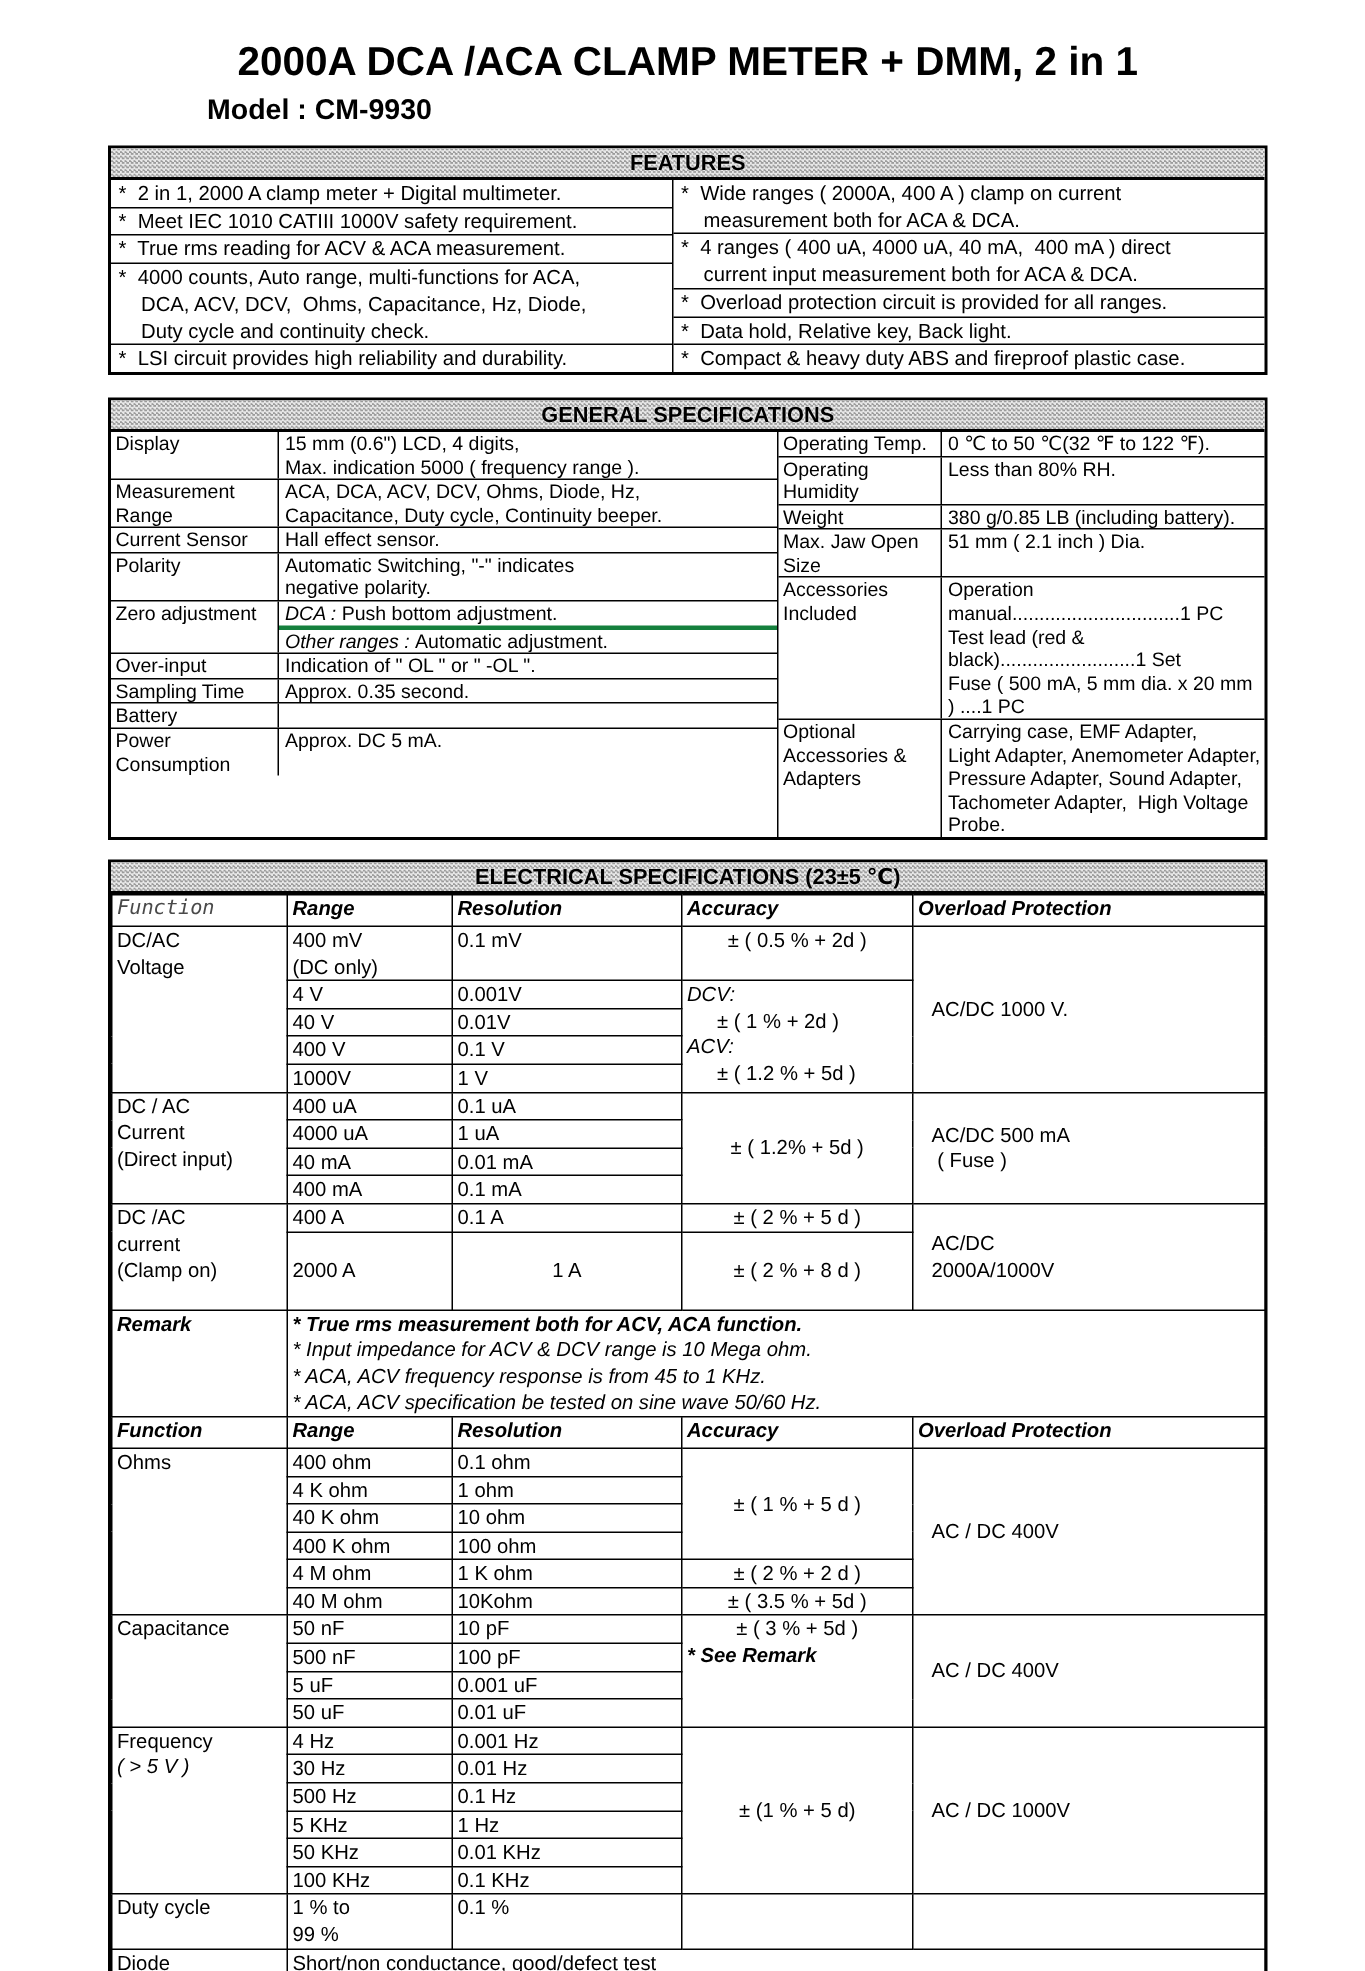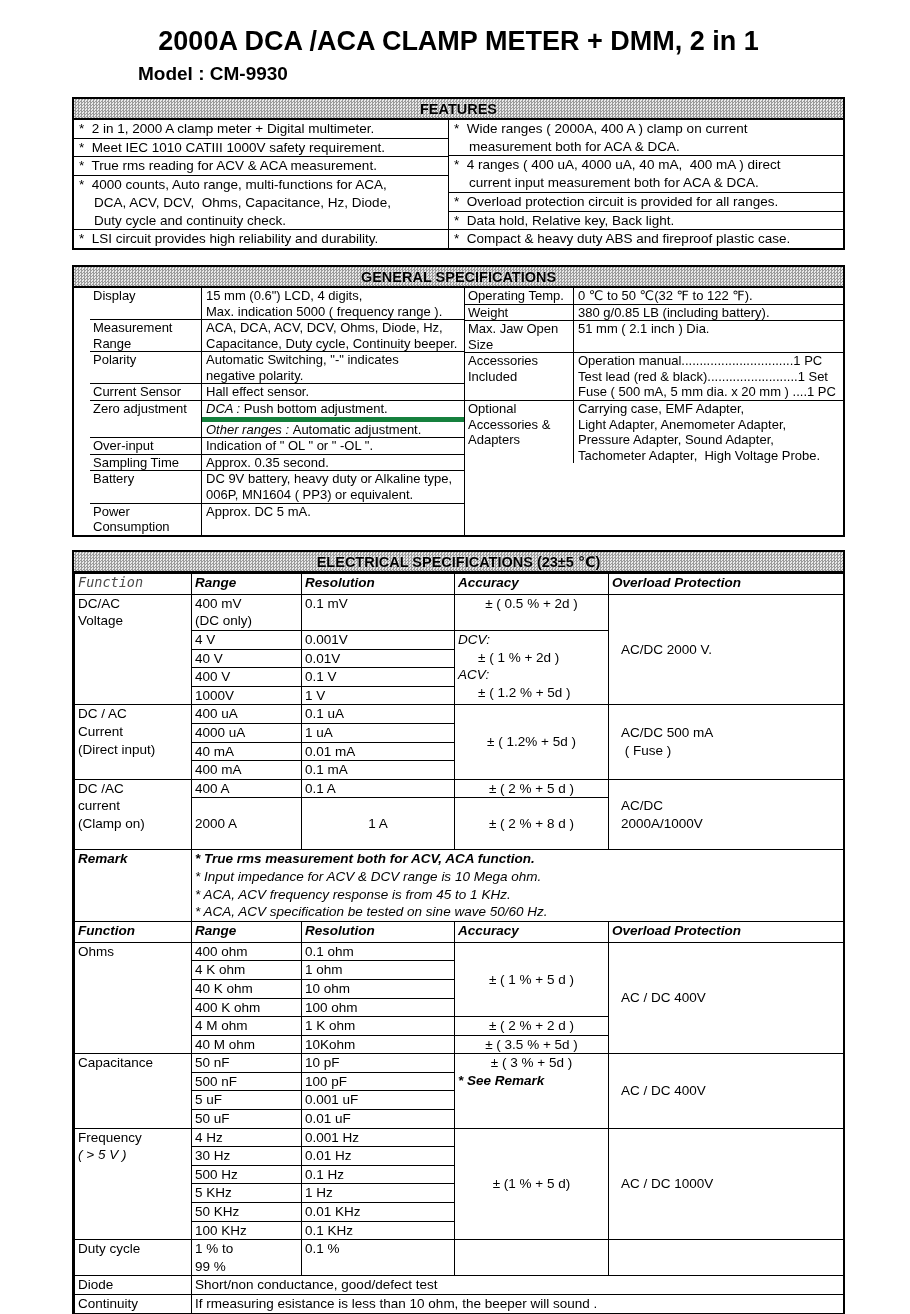--- a/index.html
+++ b/index.html
@@ -27,29 +27,29 @@
 
   
   .fcols { display:flex;border-radius:21px; }
   .fcol-l { width:375px; border-right:1px solid #000; }
   .fcol-r { flex:1; }
   .fitem { border-bottom:1px solid #000; padding:0 2px 0 5px; white-space:pre-wrap; line-height:17.7px; font-size:13.5px; }
   .fitem:last-child { border-bottom:none; }
 
   
   .gcols { display:flex; font-size:13px; line-height:15.6px; }
-  .gcol-l { width:375px; border-right:1px solid #000;margin-left:16px; }
+  .gcol-l { width:445px; border-right:1px solid #000; }
   .gcol-r { flex:1; }
   .grow { display:flex; border-bottom:1px solid #000; }
   .grow:last-child { border-bottom:none; }
   .glabel { width:112px; border-right:1px solid #000; padding:0 2px 0 3px; white-space:pre-wrap; flex-shrink:0; }
   .gcol-r .glabel { width:109px; }
   .gvalue { flex:1; padding:0 2px 0 4px; white-space:pre-wrap; }
   .gstack { flex:1; display:flex; flex-direction:column; }
-  .gsub { border-bottom:5px solid #15803d; padding:0 2px 0 4px; }
+  .gsub { border-bottom:3px solid #15803d; padding:0 2px 0 4px; }
   .gsub:last-child { border-bottom:none; }
   .it { font-style:italic; }
   .bi { font-weight:bold; font-style:italic; }
 
   
   table.espec { border-collapse:collapse; width:100%; table-layout:fixed; }
   table.espec td { border:1px solid #000; font-size:13.5px; line-height:17.6px; padding:0 3px; vertical-align:top; overflow:hidden; }
   table.espec tr.hdr td { font-weight:bold; font-style:italic; font-size:13.5px; height:21px; }
   td.fn-odd { font-family:"DejaVu Sans Mono",monospace; font-style:italic; font-weight:normal !important; color:#4a4a4a; }
   .pre { white-space:pre-wrap; }
@@ -107,59 +107,62 @@
           <div class="gvalue">15 mm (0.6") LCD, 4 digits,
 Max. indication 5000 ( frequency range ).</div>
         </div>
         <div class="grow">
           <div class="glabel">Measurement
 Range</div>
           <div class="gvalue">ACA, DCA, ACV, DCV, Ohms, Diode, Hz,
 Capacitance, Duty cycle, Continuity beeper.</div>
         </div>
         <div class="grow">
+          <div class="glabel">Current Sensor</div>
+          <div class="gvalue">Hall effect sensor.</div>
+        </div>
+        <div class="grow">
           <div class="glabel">Polarity</div>
           <div class="gvalue">Automatic Switching, "-" indicates
 negative polarity.</div>
-        </div>
-        <div class="grow">
-          <div class="glabel">Current Sensor</div>
-          <div class="gvalue">Hall effect sensor.</div>
         </div>
         <div class="grow">
           <div class="glabel">Zero adjustment</div>
           <div class="gstack">
             <div class="gsub"><span class="it">DCA : </span><span>  Push bottom adjustment.</span></div>
             <div class="gsub"><span class="it">Other ranges : </span><span> Automatic adjustment.</span></div>
           </div>
         </div>
         <div class="grow">
           <div class="glabel">Over-input</div>
           <div class="gvalue">Indication of " OL " or " -OL ".</div>
         </div>
         <div class="grow">
           <div class="glabel">Sampling Time</div>
           <div class="gvalue">Approx. 0.35 second.</div>
         </div>
         <div class="grow">
           <div class="glabel">Battery</div>
-          <div class="gvalue">DC 9V battery, heavy duty or Alkaline type,
-006P, MN1604 ( PP3) or equivalent.</div>
         </div>
         <div class="grow">
           <div class="glabel">Power
 Consumption</div>
           <div class="gvalue">Approx. DC 5 mA.</div>
         </div>
       </div>
 
       <div class="gcol-r">
         <div class="grow">
           <div class="glabel">Operating Temp.</div>
           <div class="gvalue">0 ℃ to 50 ℃(32 ℉ to 122 ℉).</div>
+        </div>
+        <div class="grow">
+          <div class="glabel">Operating
+Humidity</div>
+          <div class="gvalue">Less than 80% RH.</div>
         </div>
         <div class="grow">
           <div class="glabel">Weight</div>
           <div class="gvalue">380 g/0.85 LB (including battery).</div>
         </div>
         <div class="grow">
           <div class="glabel">Max. Jaw Open
 Size</div>
           <div class="gvalue">51 mm ( 2.1 inch ) Dia.</div>
         </div>
@@ -206,21 +209,21 @@
         <td>Overload Protection</td>
       </tr>
 
       <tr>
         <td class="pre" rowspan="5">DC/AC
 Voltage</td>
         <td class="pre">400 mV
 (DC only)</td>
         <td>0.1 mV</td>
         <td class="c">± ( 0.5 % + 2d )</td>
-        <td class="vm pre over" rowspan="5">AC/DC 2000 V.</td>
+        <td class="vm pre over" rowspan="5">AC/DC 1000 V.</td>
       </tr>
       <tr>
         <td>4 V</td>
         <td>0.001V</td>
         <td class="accq" rowspan="4">
           <div class="it">DCV:</div>
           <div class="ind">± ( 1 % + 2d )</div>
           <div class="it">ACV:</div>
           <div class="ind">± ( 1.2 % + 5d )</div>
         </td>

